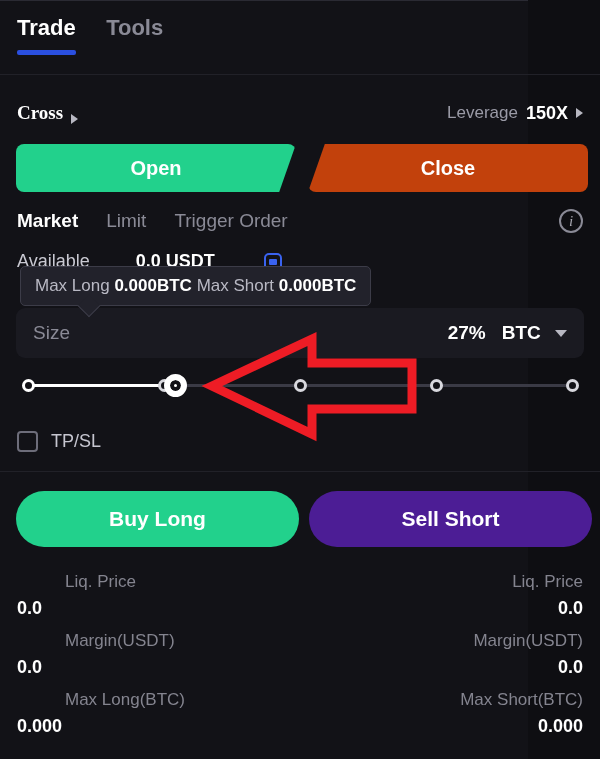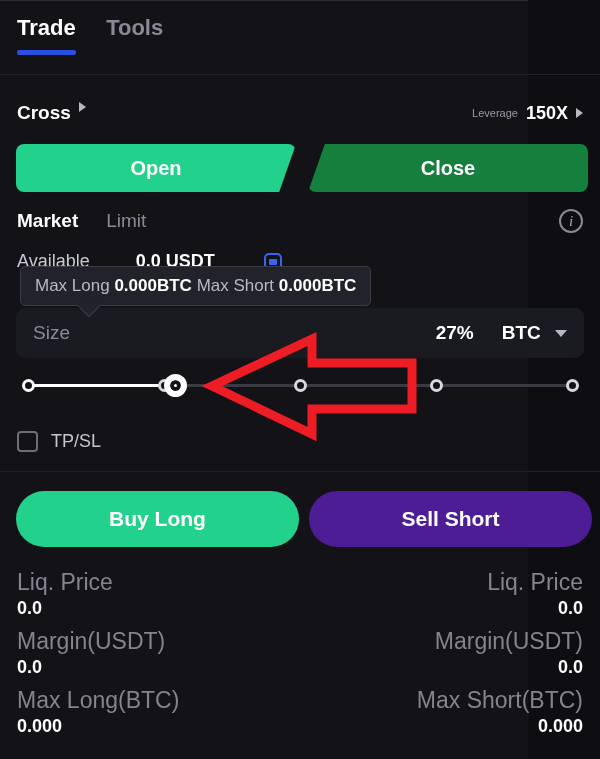--- a/index.html
+++ b/index.html
@@ -52,24 +52,24 @@
   
   .moderow {
     position: absolute;
     left: 0; top: 92px;
     width: 600px; height: 40px;
     padding: 0 17px;
     display: flex;
     align-items: center;
     justify-content: space-between;
   }
-  .mode-left { display: flex; align-items: flex-start; cursor: pointer; }
+  .mode-left { display: flex; align-items: flex-end; cursor: pointer; font-family: Liberation Serif, serif; }
   .mode-label { font-size: 19px; font-weight: bold; color: #ffffff; }
   .lev-right { display: flex; align-items: center; cursor: pointer; }
-  .lev-label { font-size: 11px; color: #9a9aa6; margin-right: 8px; }
+  .lev-label { font-size: 17px; color: #9a9aa6; margin-right: 8px; }
   .lev-value { font-size: 18px; font-weight: bold; color: #ffffff; }
   .caret {
     display: inline-block;
     width: 0; height: 0;
     border-top: 5px solid transparent;
     border-bottom: 5px solid transparent;
     border-left: 7px solid #b8b8c2;
     margin-left: 8px;
   }
 
@@ -93,21 +93,21 @@
     border: none;
   }
   .oc-open {
     left: 16px; width: 280px;
     background: #22d18c;
     border-radius: 8px;
     clip-path: polygon(0 0, 100% 0, 94% 100%, 0 100%);
   }
   .oc-close {
     left: 308px; width: 280px;
-    background: #15803d;
+    background: #c2410c;
     border-radius: 8px;
     clip-path: polygon(6% 0, 100% 0, 100% 100%, 0 100%);
   }
 
   
   .ordertypes {
     position: absolute;
     left: 0; top: 204px;
     width: 600px; height: 32px;
     padding: 0 17px;
@@ -212,21 +212,20 @@
     font-size: 19px;
     font-weight: bold;
     color: #ffffff;
     margin-right: 16px;
   }
   .size-unit {
     font-size: 19px;
     font-weight: bold;
     color: #ffffff;
     cursor: pointer;
-    margin-left: 12px;
   }
   .unit-caret {
     display: inline-block;
     width: 0; height: 0;
     border-left: 6px solid transparent;
     border-right: 6px solid transparent;
     border-top: 7px solid #b8b8c2;
     margin-left: 9px;
     vertical-align: middle;
   }
@@ -332,23 +331,24 @@
     padding: 0 17px;
   }
   .stat-row {
     display: flex;
     justify-content: space-between;
     align-items: baseline;
   }
   .stat-col { width: 48%; }
   .stat-col.right { text-align: right; }
   .stat-key {
-    font-size: 23px;
+    font-size: 17px;
     color: #84848f;
     line-height: 26px;
+    margin-left: 48px;
   }
   .stat-val {
     font-size: 18px;
     color: #ffffff;
     font-weight: bold;
     line-height: 26px;
     margin-bottom: 7px;
   }
 
   
@@ -383,20 +383,21 @@
   </div>
 
   <div class="oc-row">
     <div class="oc-btn oc-open">Open</div>
     <div class="oc-btn oc-close">Close</div>
   </div>
 
   <div class="ordertypes">
     <span class="ot active">Market</span>
     <span class="ot">Limit</span>
+    <span class="ot">Trigger Order</span>
     <span class="info-icon">i</span>
   </div>
 
   <div class="avail">
     <span class="av-label">Available</span>
     <span class="av-value">0.0 USDT</span>
     <span class="transfer-icon"></span>
   </div>
 
   <div class="tooltip">

